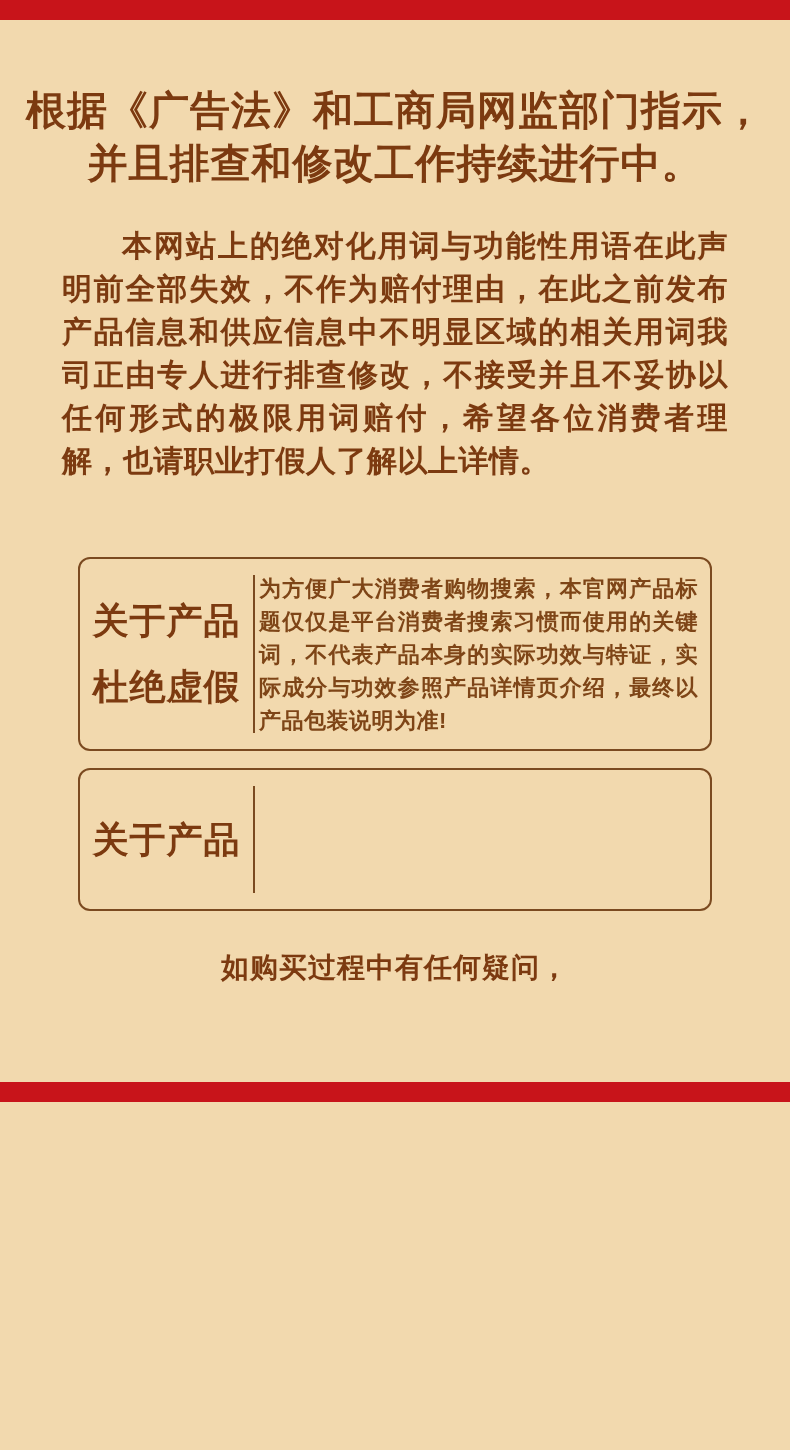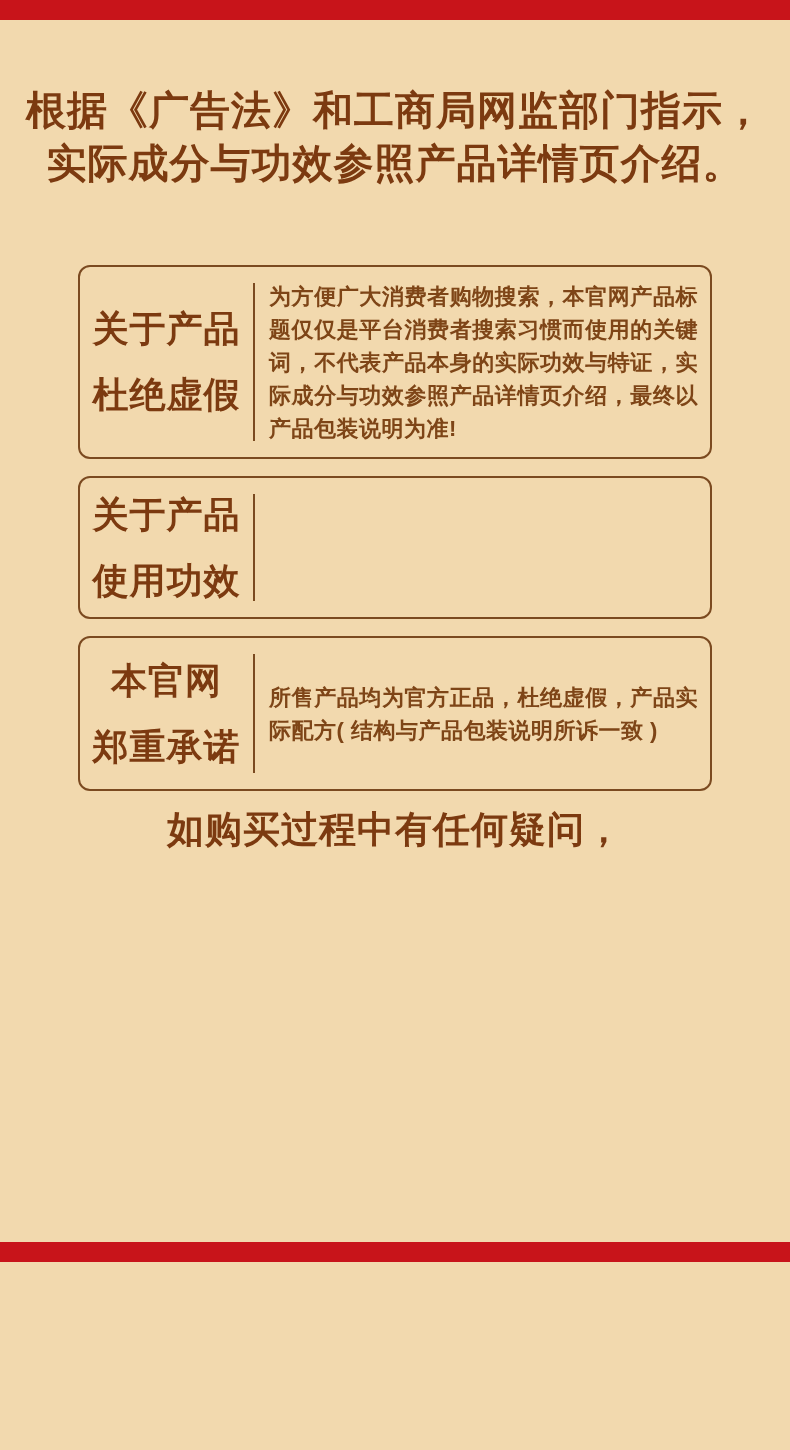--- a/index.html
+++ b/index.html
@@ -11,21 +11,21 @@
   }
   html,body{margin:0;padding:0;}
   body{
     width:790px;height:1450px;
     background:var(--cream);
     font-family:"Liberation Serif","DejaVu Serif",serif;
     overflow:hidden;
   }
   .page{
     position:relative;
-    width:790px;height:1262px;
+    width:790px;height:1102px;
     background:var(--cream);
   }
   .bar{
     position:absolute;left:0;width:790px;height:20px;
     background:var(--red);
   }
   .bar.top{top:0;}
   .bar.bottom{bottom:0;}
 
   .title{
@@ -73,79 +73,71 @@
   }
   .box-label .lline{display:block;line-height:50px;}
   .box-divider{
     flex:0 0 2px;width:2px;
     background:var(--border);
     margin:16px 0;
   }
   .box-body{
     flex:1;
     display:flex;align-items:center;
-    padding:12px 12px 12px 14px;
+    padding:12px 12px 12px 4px;
     color:var(--brown-body);
     font-family:"Liberation Sans","DejaVu Sans",sans-serif;
     font-size:22px;font-weight:bold;
     line-height:33px;
     letter-spacing:0.5px;
     text-align:justify;
   }
 
   .footer{
-    margin-top:22px;
+    margin-top:40px;
     text-align:center;
     color:var(--brown);
-    font-size:37px;font-weight:bold;
+    font-size:28px;font-weight:bold;
     letter-spacing:1px;
   }
   .footer .fline{display:block;line-height:34px;}
 </style>
 </head>
 <body>
 
 <div class="page">
 
   <div class="bar top"></div>
 
   <h1 class="title">
     <span class="tline">根据《广告法》和工商局网监部门指示，</span>
-    <span class="tline">实际成分与功效参照产品详情页介绍。</span>
+    <span class="tline">并且排查和修改工作持续进行中。</span>
   </h1>
 
 
+  <p class="para">本网站上的绝对化用词与功能性用语在此声明前全部失效，不作为赔付理由，在此之前发布产品信息和供应信息中不明显区域的相关用词我司正由专人进行排查修改，不接受并且不妥协以任何形式的极限用词赔付，希望各位消费者理解，也请职业打假人了解以上详情。</p>
 
   <div class="boxes">
 
     <div class="notice-box box-1">
       <div class="box-label">
         <span class="lline">关于产品</span>
         <span class="lline">杜绝虚假</span>
       </div>
       <div class="box-divider"></div>
       <div class="box-body">为方便广大消费者购物搜索，本官网产品标题仅仅是平台消费者搜索习惯而使用的关键词，不代表产品本身的实际功效与特证，实际成分与功效参照产品详情页介绍，最终以产品包装说明为准!</div>
     </div>
 
     <div class="notice-box box-2">
       <div class="box-label">
         <span class="lline">关于产品</span>
-        <span class="lline">使用功效</span>
       </div>
       <div class="box-divider"></div>
     </div>
 
-    <div class="notice-box box-3">
-      <div class="box-label">
-        <span class="lline">本官网</span>
-        <span class="lline">郑重承诺</span>
-      </div>
-      <div class="box-divider"></div>
-      <div class="box-body">所售产品均为官方正品，杜绝虚假，产品实际配方( 结构与产品包装说明所诉一致 )</div>
-    </div>
 
   </div>
 
   <div class="footer">
     <span class="fline">如购买过程中有任何疑问，</span>
   </div>
 
   <div class="bar bottom"></div>
 
 </div>

